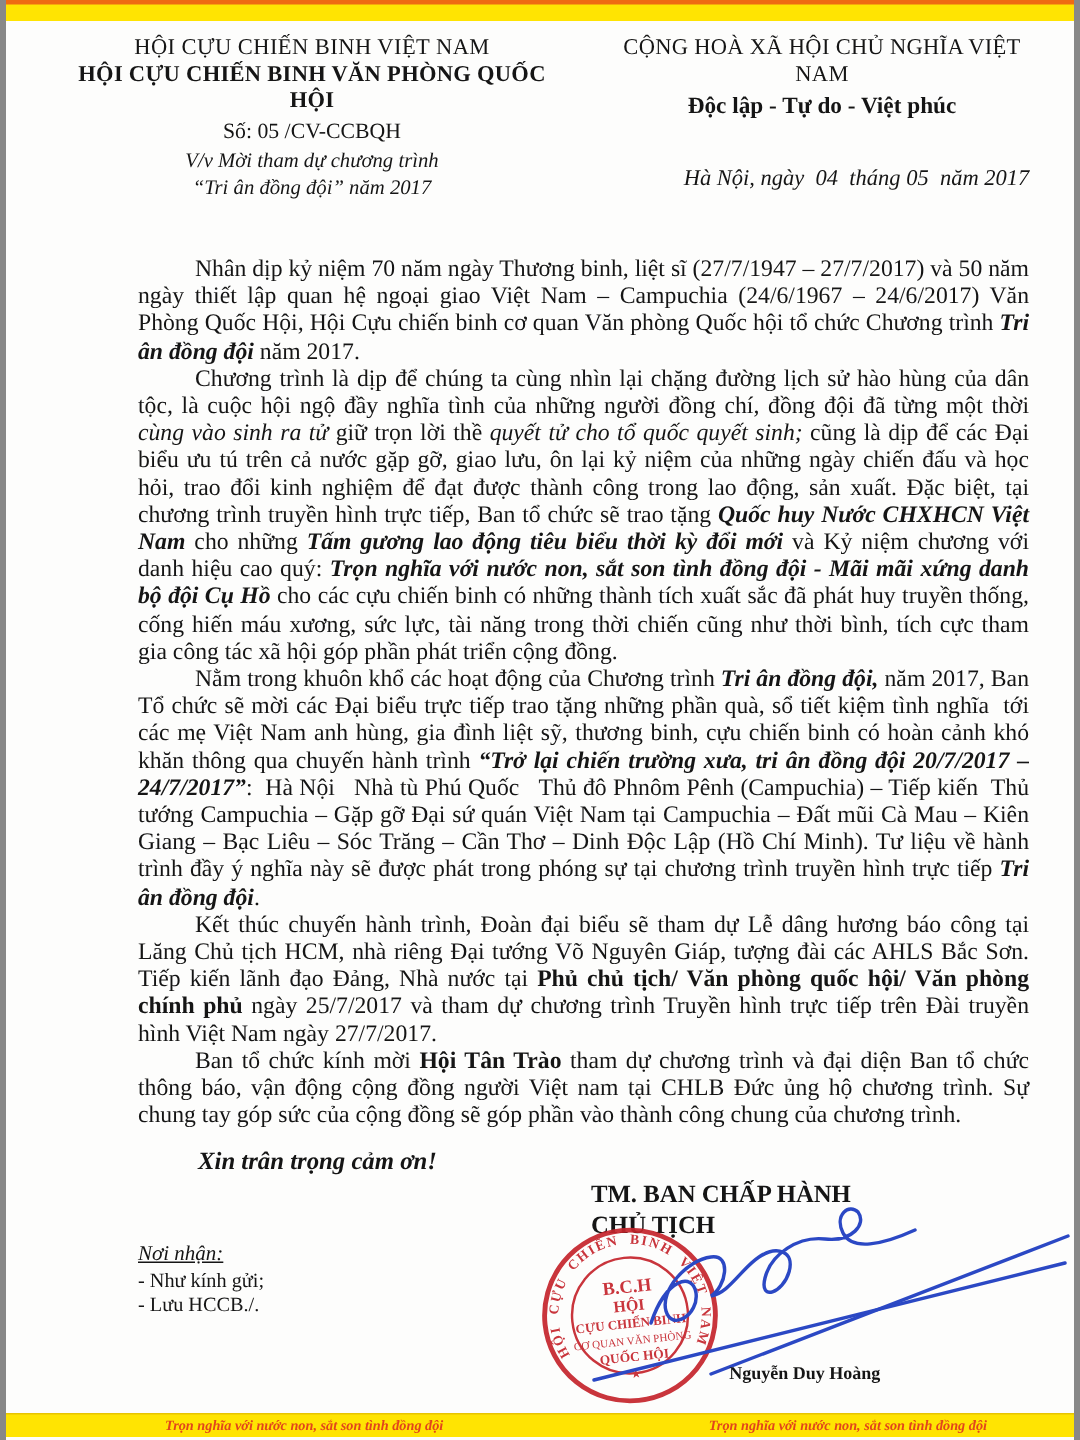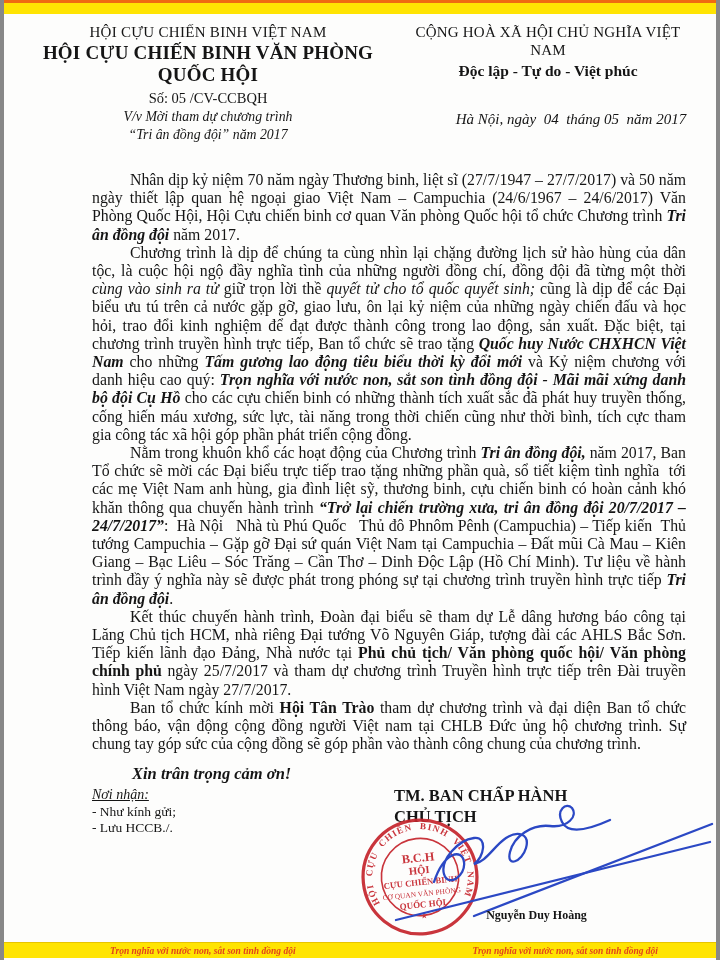--- a/index.html
+++ b/index.html
@@ -16,21 +16,21 @@
   .slogan{font-style:italic;font-weight:700;font-size:9.5px;color:#e2441c;white-space:nowrap;}
   .slogan.left{margin-left:106px;}
   .slogan.right{margin-left:auto;margin-right:58px;}
 
   
   .header{position:absolute;top:24px;left:38px;width:656px;display:flex;justify-content:space-between;}
   .hcol{text-align:center;line-height:1.18;}
   .hcol.left{width:332px;}
   .hcol.right{width:300px;}
   .h-org{font-size:15px;letter-spacing:.3px;}
-  .h-org-b{font-size:19px;font-weight:700;letter-spacing:.2px;}
+  .h-org-b{font-size:15px;font-weight:700;letter-spacing:.2px;}
   .h-num{font-size:14.5px;margin-top:3px;}
   .h-sub{font-size:13.8px;font-style:italic;margin-top:2px;}
   .h-nat1{font-size:15px;letter-spacing:.2px;}
   .h-nat2{font-size:15.5px;font-weight:700;margin-top:3px;}
   .h-date{font-size:15px;font-style:italic;margin-top:30px;padding-left:46px;white-space:nowrap;}
 
   
   .recipient{position:absolute;top:117px;left:60px;width:600px;text-align:center;font-size:17px;line-height:21.5px;}
   .recipient .line2{font-weight:700;letter-spacing:.2px;}
 
@@ -38,21 +38,21 @@
   .body{position:absolute;top:171px;left:88px;width:594px;text-align:justify;
     font-size:15.8px;line-height:18.2px;}
   .body p{margin:0;text-indent:38px;}
   .s-b{font-weight:700;}
   .s-i{font-style:italic;}
   .s-bi{font-weight:700;font-style:italic;}
 
   .thanks{position:absolute;top:764px;left:128px;font-size:16.5px;font-weight:700;font-style:italic;}
 
   
-  .noi-nhan{position:absolute;top:787px;left:88px;font-size:13.5px;line-height:16.5px;}
+  .noi-nhan{position:absolute;top:829px;left:88px;font-size:13.5px;line-height:16.5px;}
   .noi-nhan .label{font-style:italic;text-decoration:underline;font-size:14px;}
   .sign-block{position:absolute;top:785px;left:390px;width:285px;text-align:left;
     font-size:16.5px;font-weight:700;line-height:21px;}
   .signer-name{position:absolute;top:908px;left:390px;width:285px;text-align:center;
     font-size:12px;font-weight:700;}
 
   .stamp{position:absolute;left:355px;top:816px;width:122px;height:122px;transform:rotate(-6deg);opacity:.92;}
   .signature{position:absolute;left:378px;top:796px;width:332px;height:132px;}
 </style>
 </head>

